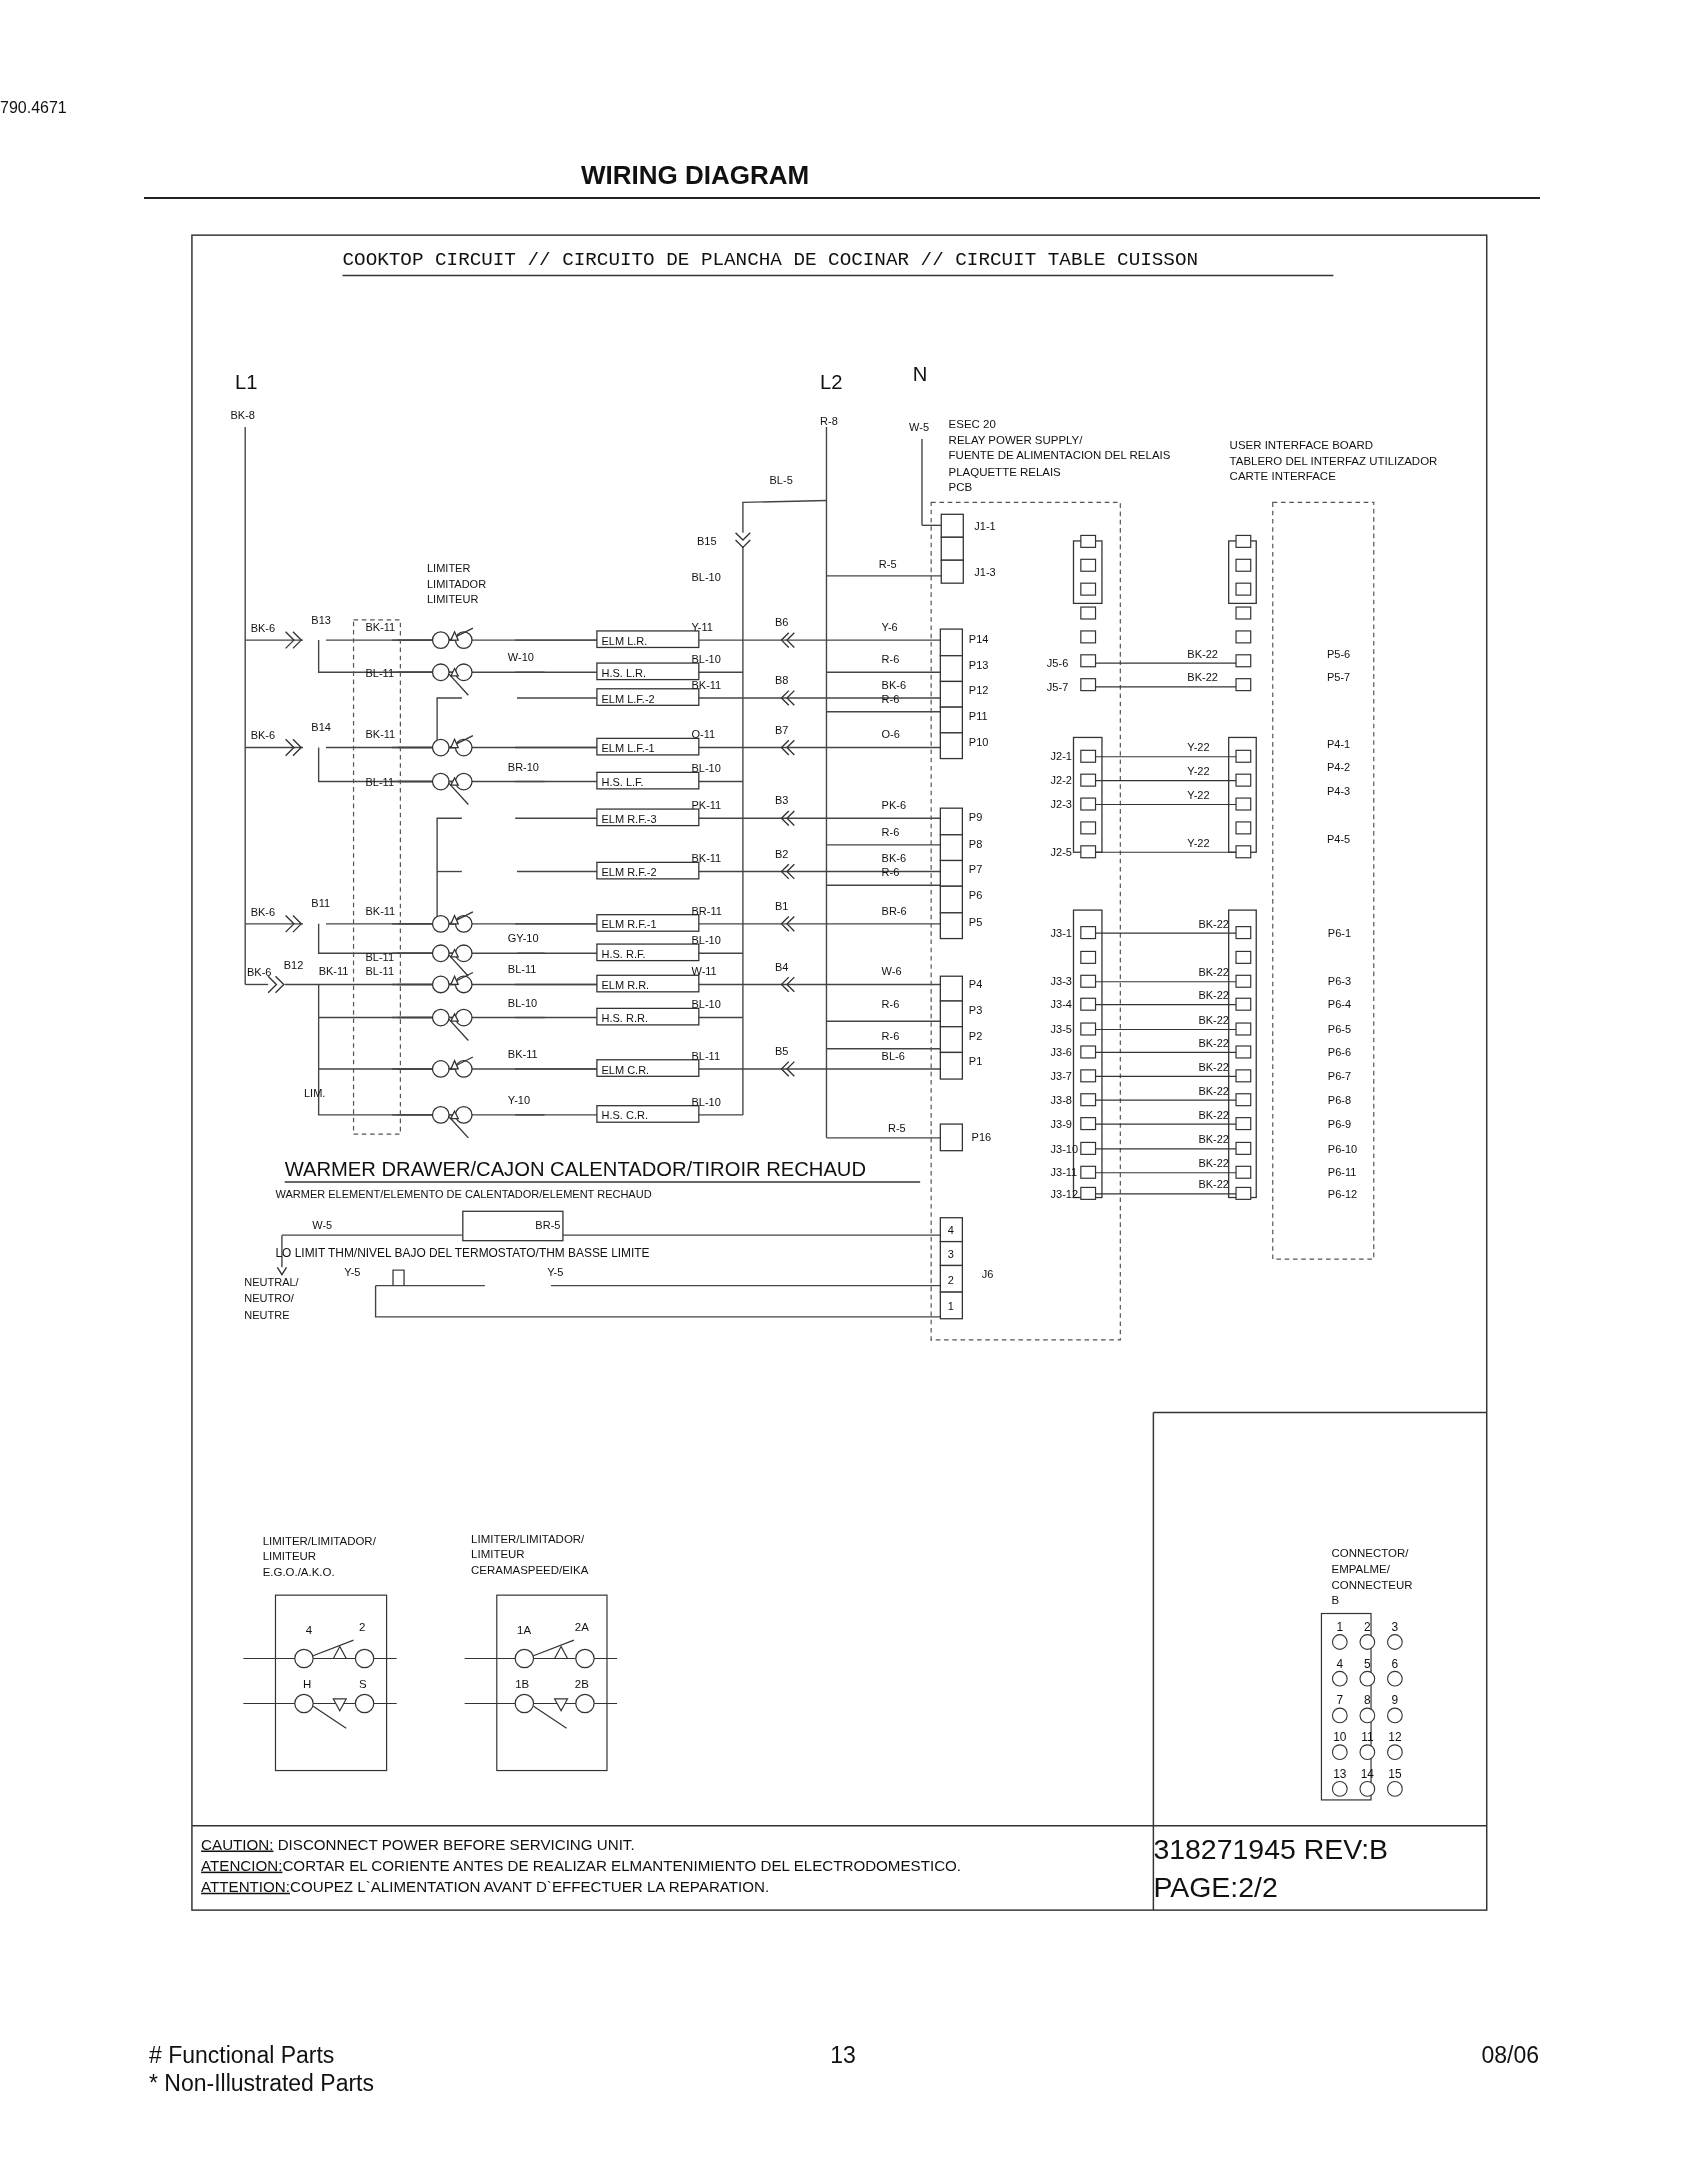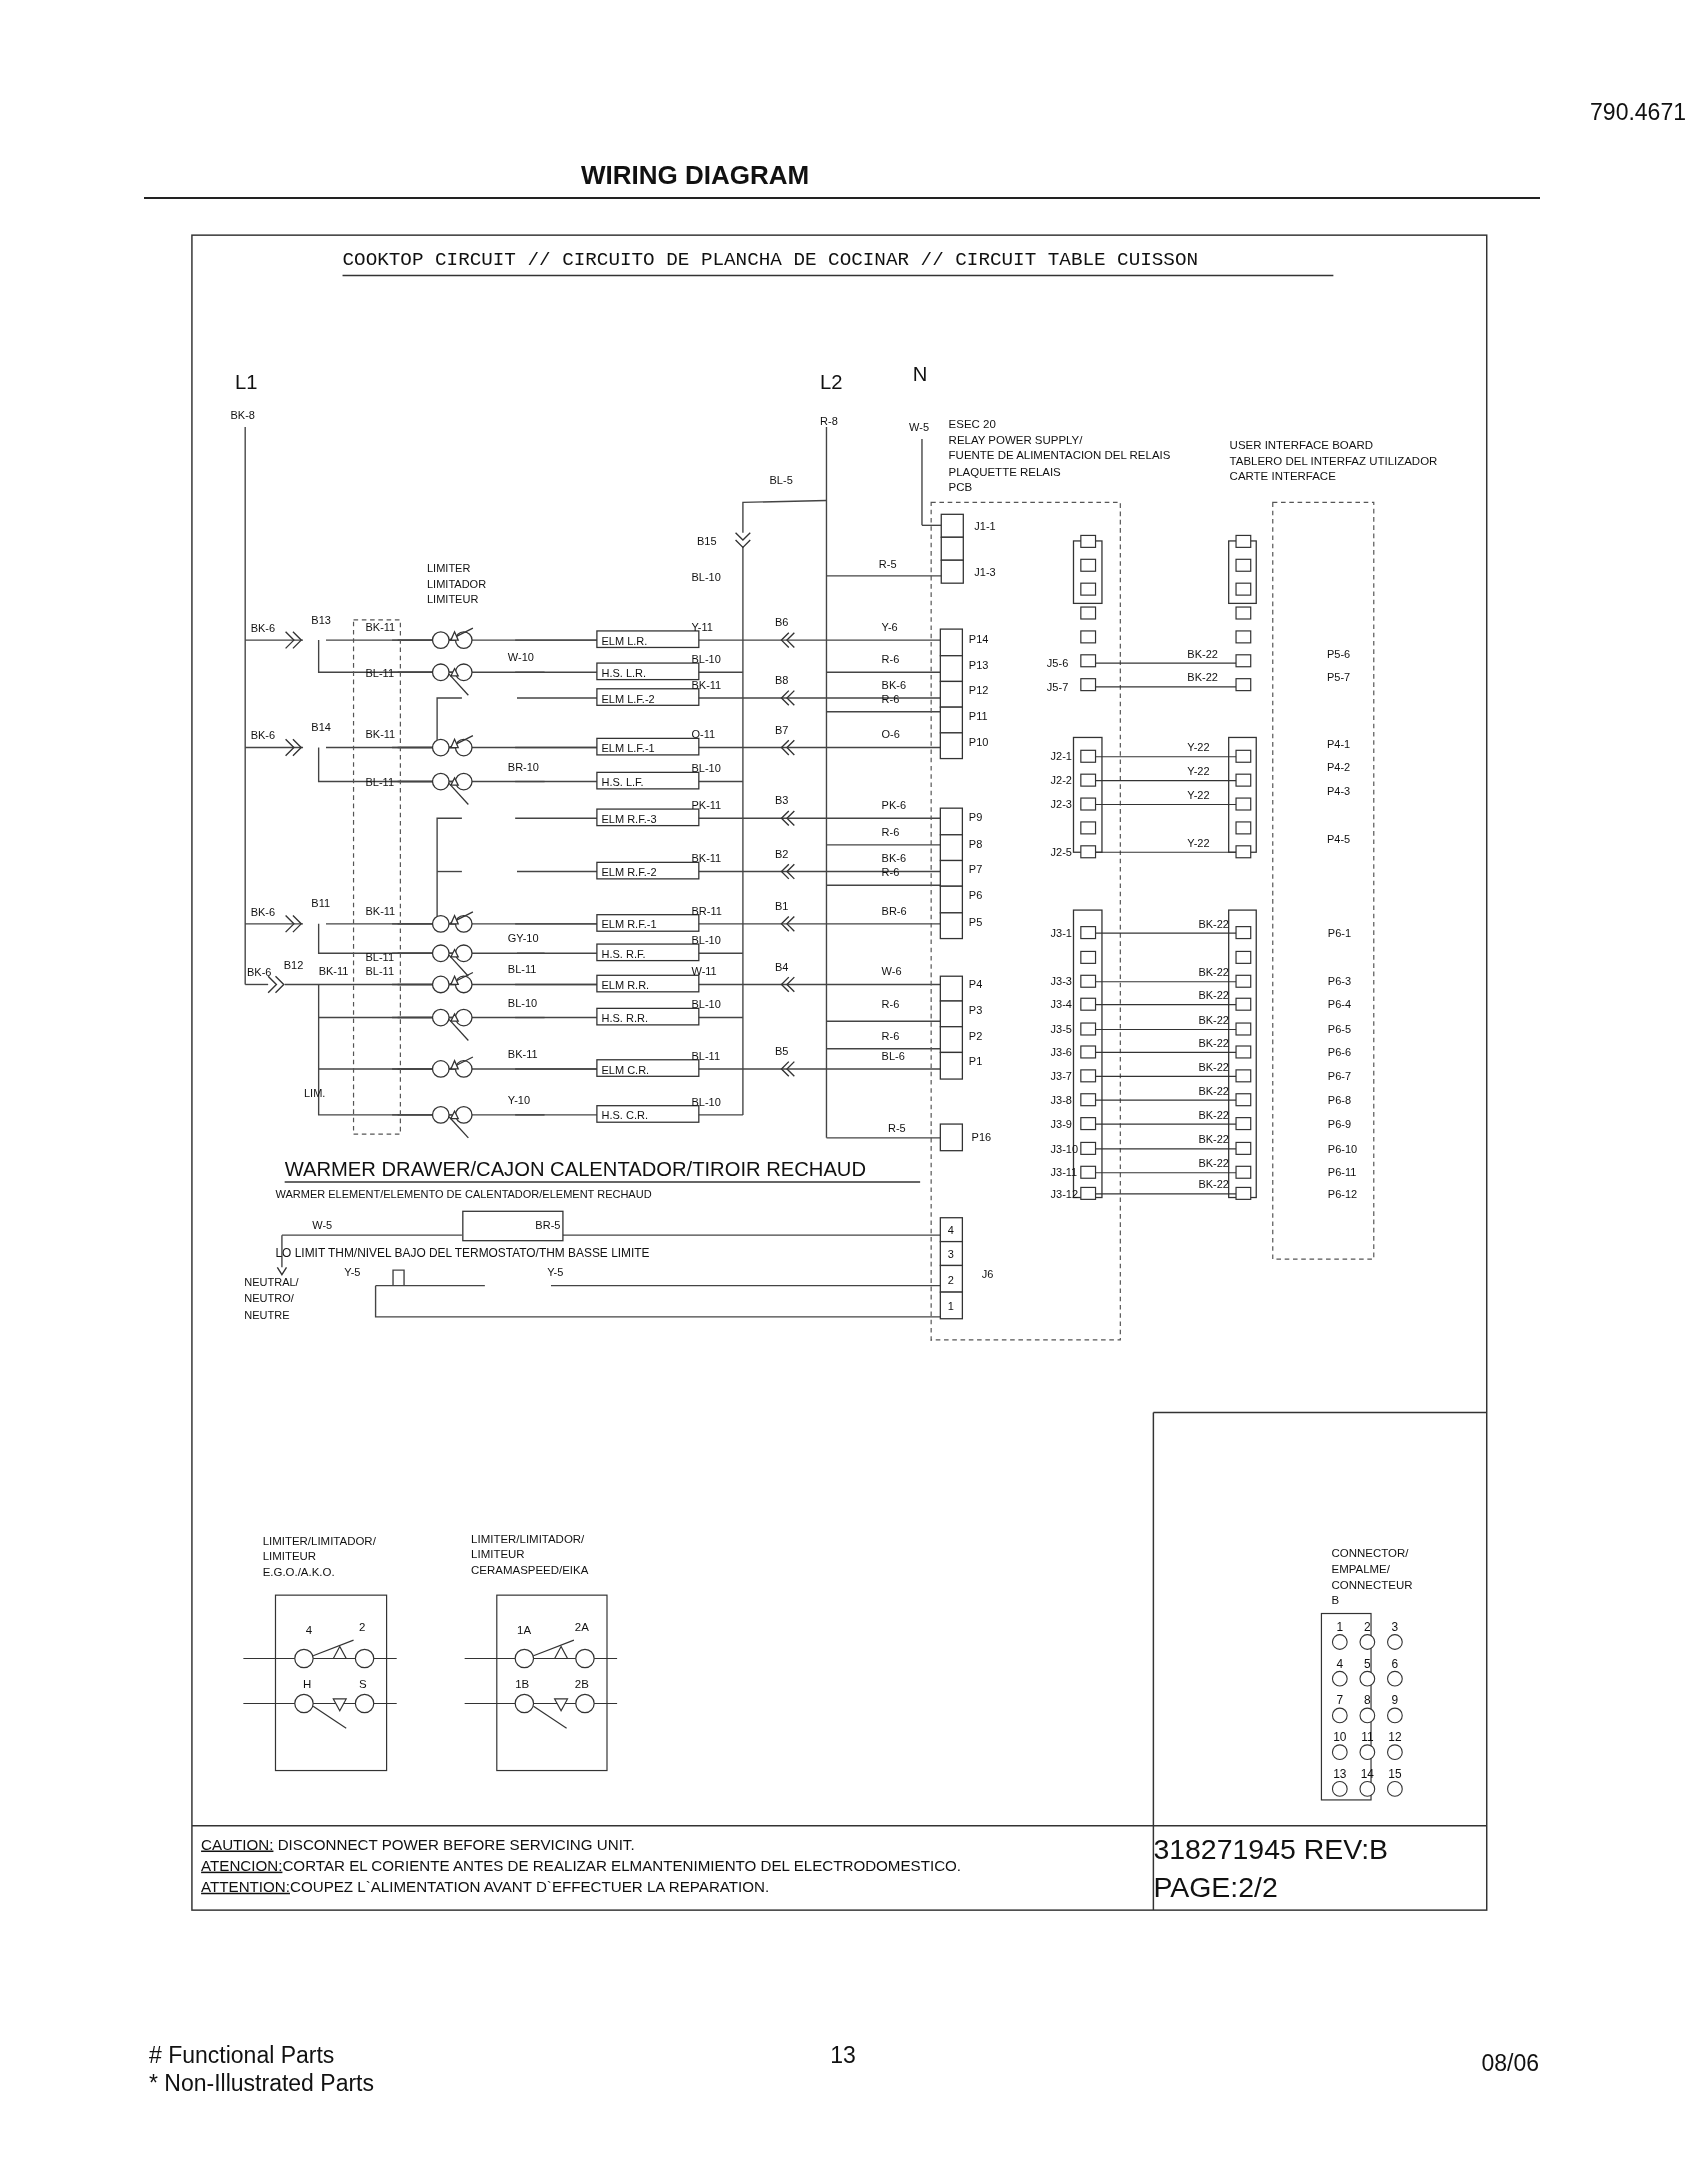--- a/index.html
+++ b/index.html
@@ -1,25 +1,25 @@
 <!DOCTYPE html>
 <html style="font-size:14.7px"><head>
 <meta charset="utf-8">
 <style>
   html, body { margin: 0; padding: 0; background: #fff; }
   body { width: 1686px; height: 2182px; position: relative; font-family: "Liberation Sans", sans-serif; color: #111; overflow: hidden; }
-  .model { position: absolute; top: 99px; left: 0; width: 1686px; text-align: right; font-size: 23px; }
+  .model { position: absolute; top: 99px; left: 0; width: 1686px; text-align: left; font-size: 16px; }
   .title { position: absolute; top: 160px; left: 0; width: 1390px; text-align: center; font-size: 26px; font-weight: bold; }
   .rule { position: absolute; top: 197px; left: 144px; width: 1396px; height: 1.8px; background: #222; }
   svg#diagram { position: absolute; left: 0; top: 0; }
   svg text { font-family: "Liberation Sans", sans-serif; fill: #111; }
   svg .mono { font-family: "Liberation Mono", monospace; }
   .footer-left { position: absolute; left: 149px; top: 2042px; font-size: 23px; line-height: 27.5px; }
   .footer-center { position: absolute; left: 0; width: 1686px; top: 2042px; text-align: center; font-size: 23px; }
-  .footer-right { position: absolute; right: 147px; top: 2042px; font-size: 23px; margin-top: 8px; }
+  .footer-right { position: absolute; right: 147px; top: 2042px; font-size: 23px; }
 </style>
 </head>
 <body>
 
 <div class="model">790.4671</div>
 <div class="title">WIRING DIAGRAM</div>
 <div class="rule"></div>
 
 <svg id="diagram" width="1686" height="2182" viewBox="0 0 1836 2376">
   <g stroke="#333" fill="none" stroke-width="1.6">

